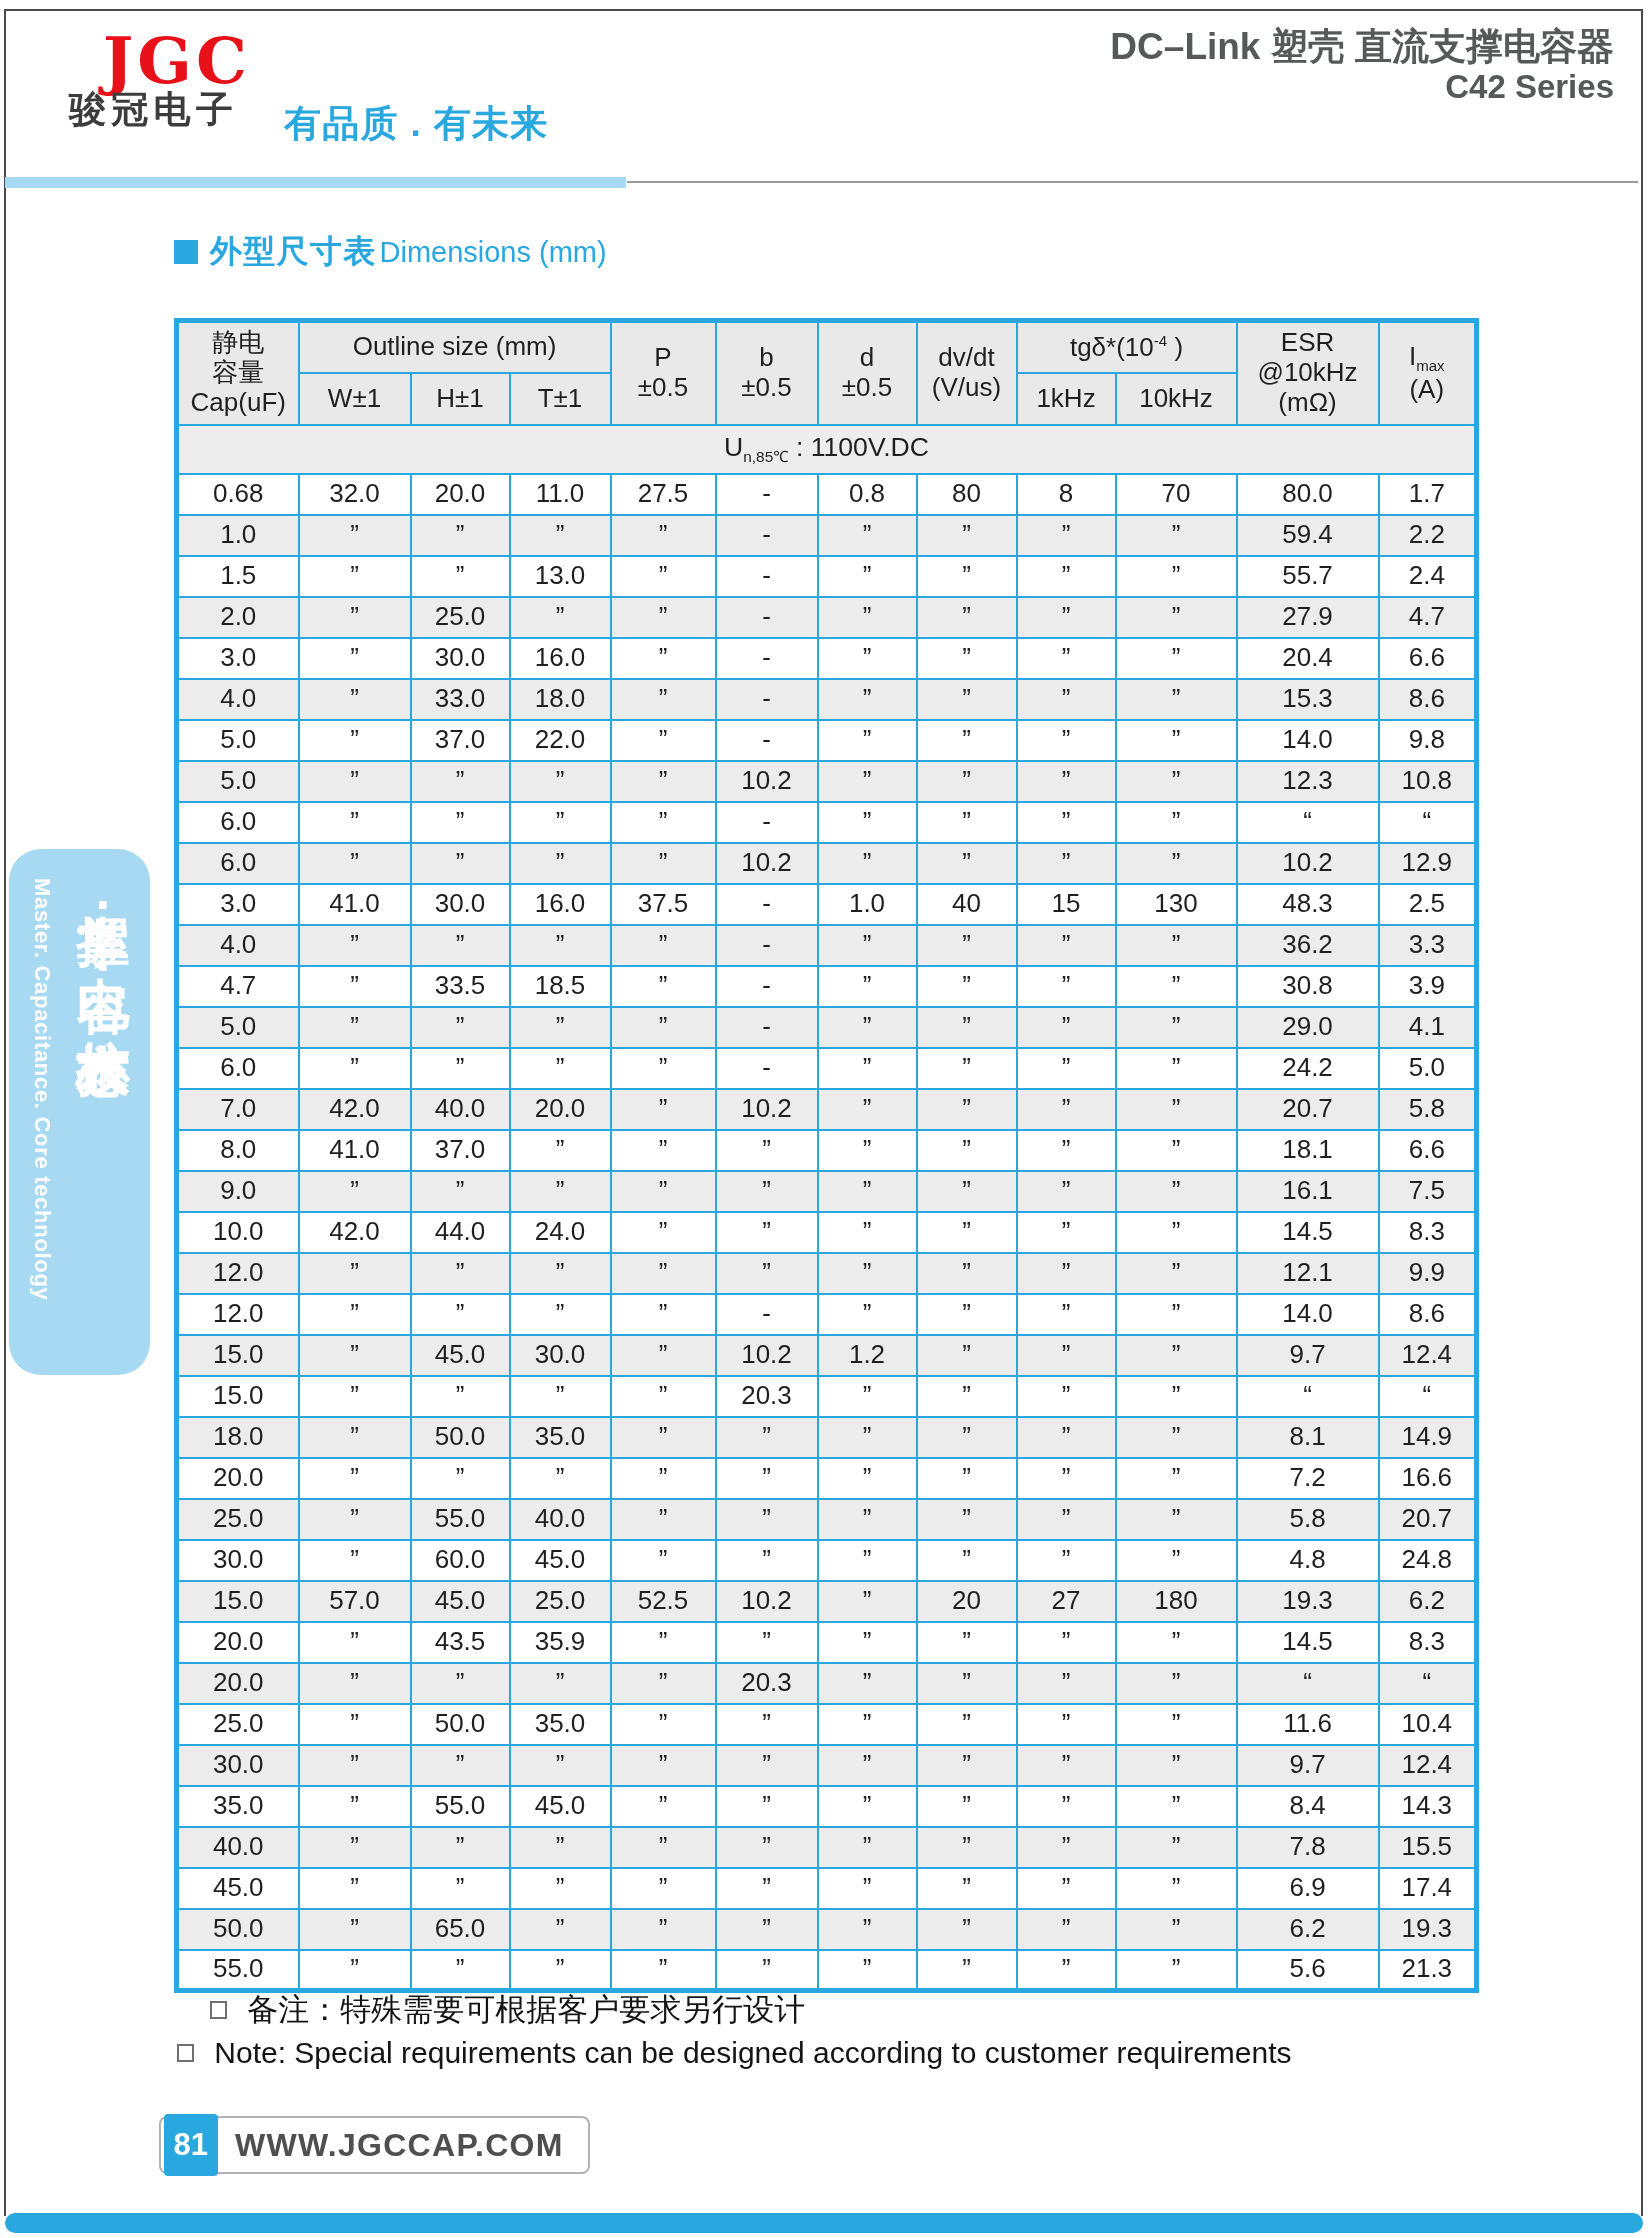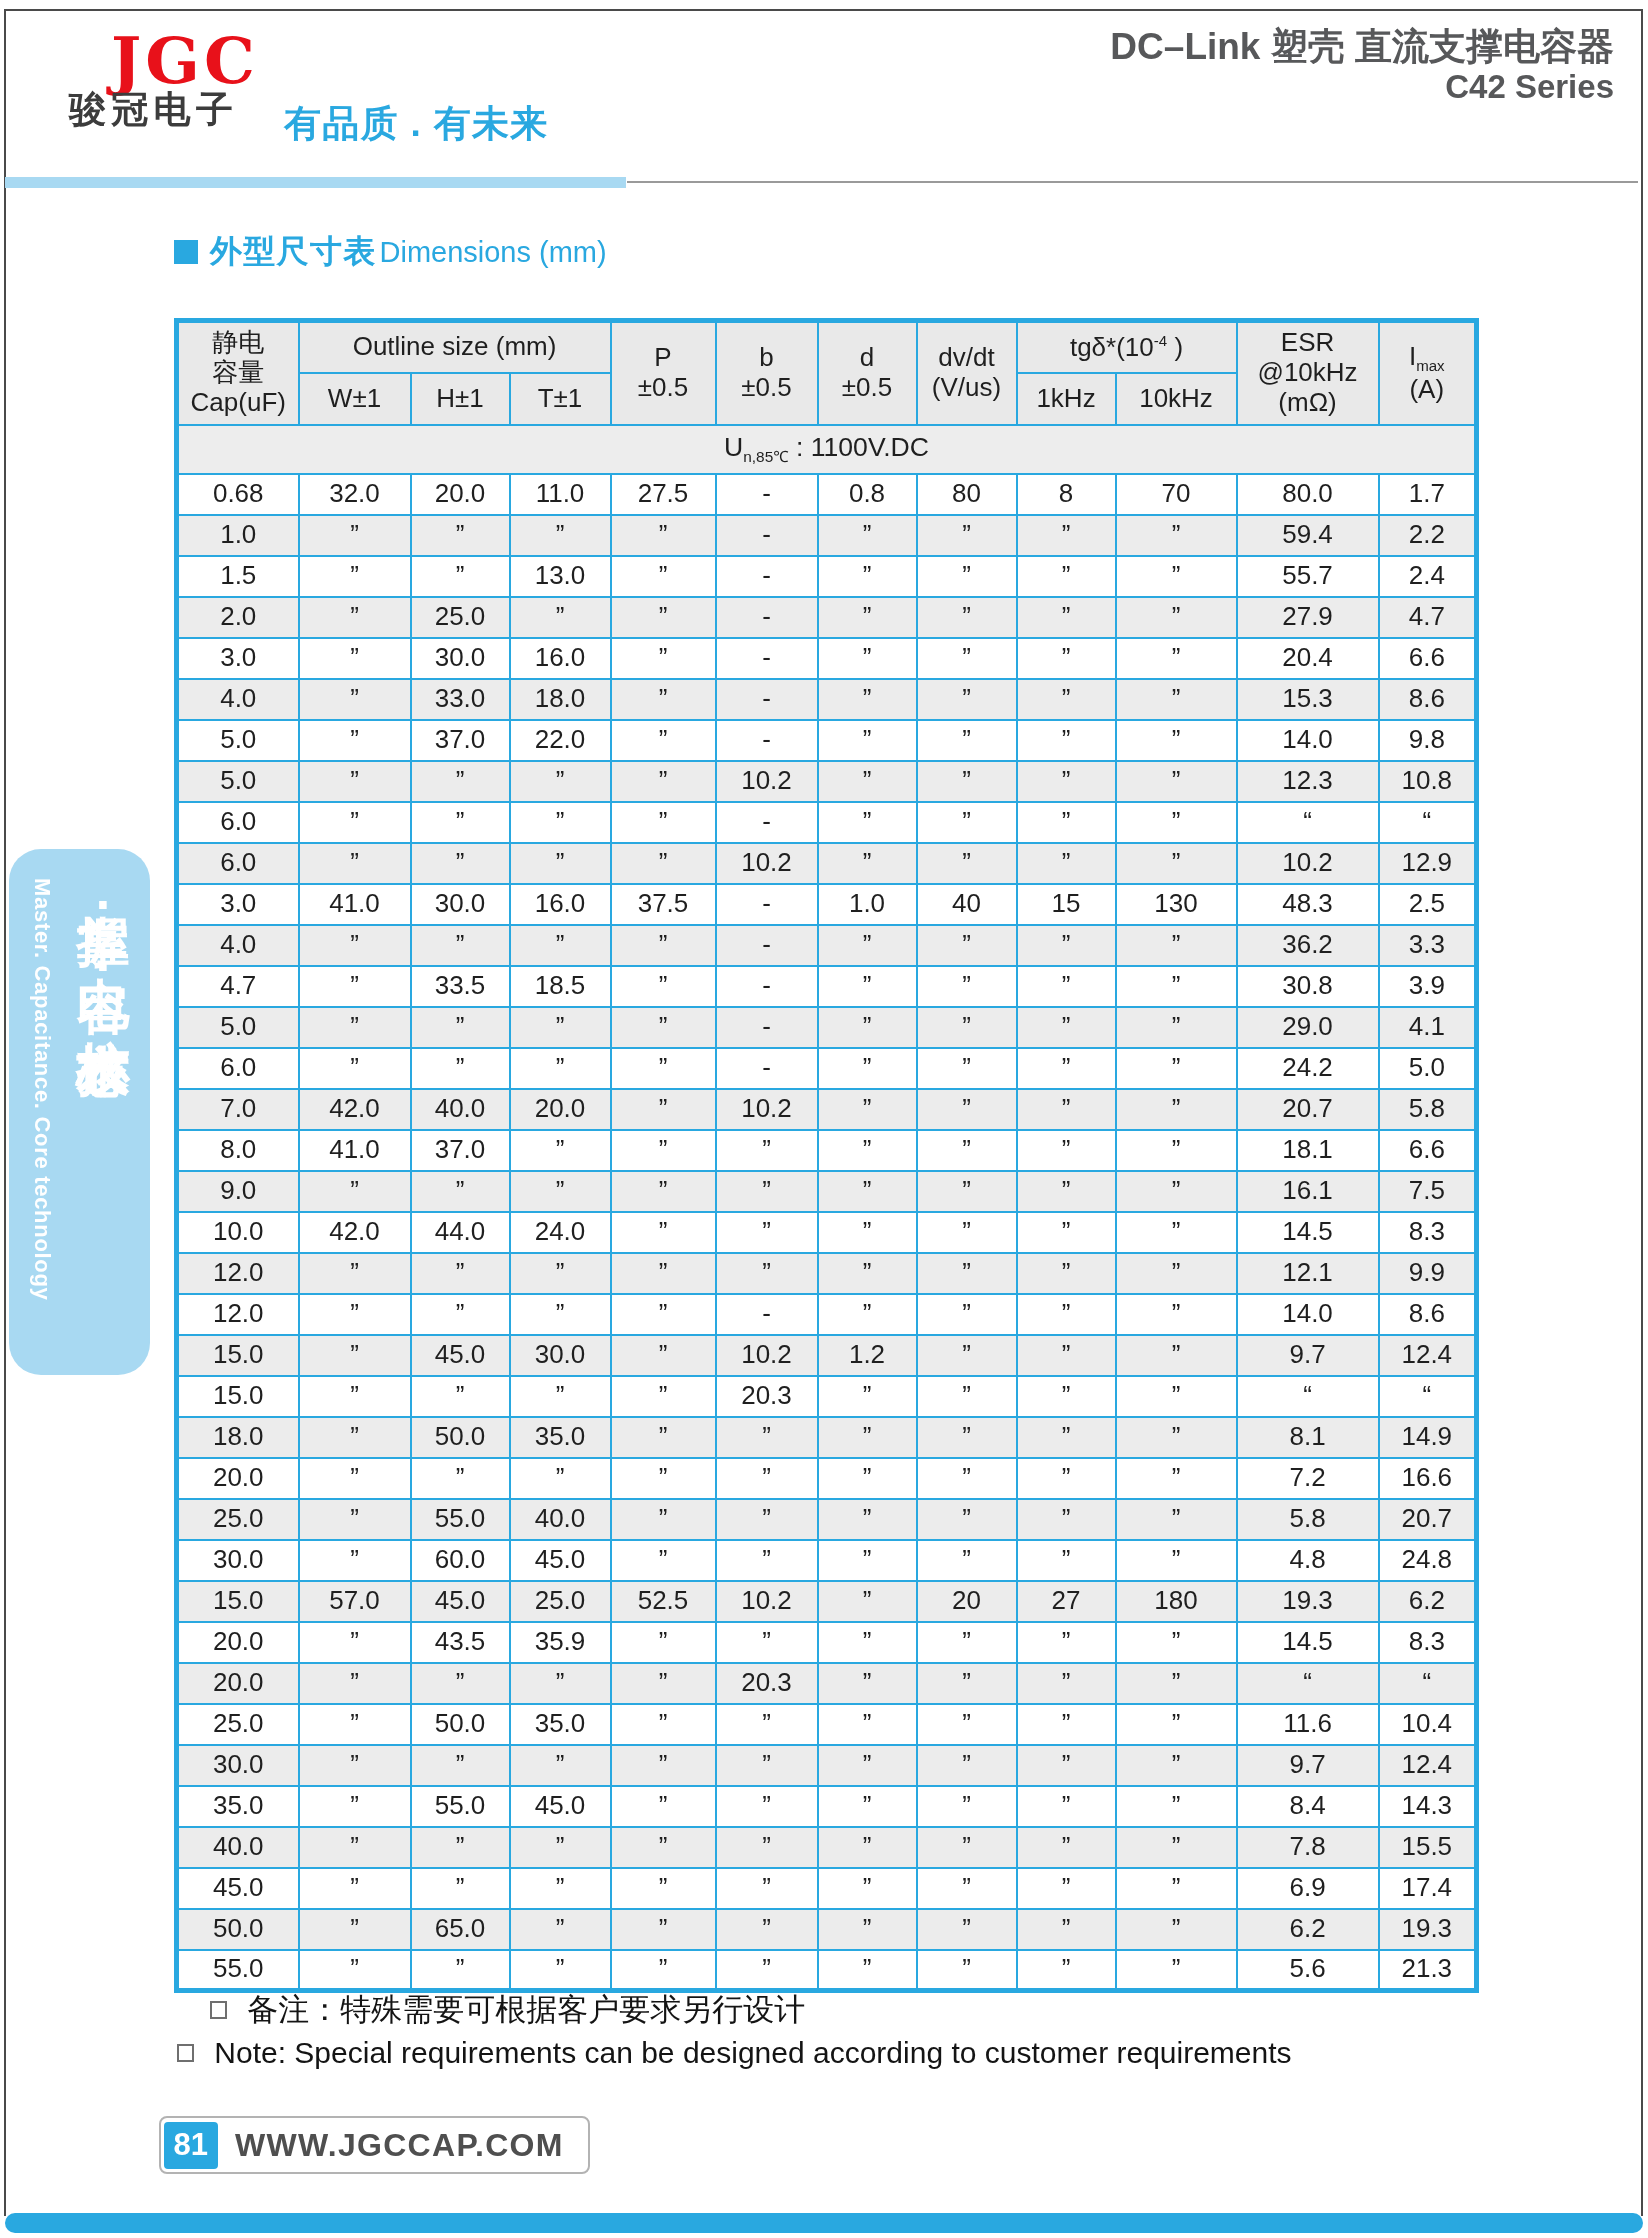--- a/index.html
+++ b/index.html
@@ -8,21 +8,21 @@
     font-family:"Liberation Sans", sans-serif; overflow:hidden;
   }
   
   .frame {
     position:absolute; left:4px; top:9.3px; width:1635px; height:2205px;
     border-left:2.7px solid #4a4a4a; border-top:2.7px solid #4a4a4a; border-right:2.7px solid #4a4a4a;
     pointer-events:none;
   }
   
   .brand-logo {
-    position:absolute; left:111px; top:22.6px;
+    position:absolute; left:103px; top:22.6px;
     font-family:"DejaVu Serif", serif; font-weight:bold; font-size:64px;
     color:#e8111a; letter-spacing:4px;
   }
   .brand-company {
     position:absolute; left:69px; top:85px;
     font-weight:bold; font-size:37px; color:#3c3c3c; letter-spacing:5.3px;
   }
   .brand-slogan {
     position:absolute; left:284px; top:92px;
     font-weight:bold; font-size:37px; color:#29a8e0; letter-spacing:1.3px;margin-top:7px;
@@ -80,21 +80,21 @@
   .bullet {
     width:13.3px; height:13.3px; border:2px solid #6f6f6f; margin-right:20px; flex:none;
   }
   
   .footer-box {
     position:absolute; left:159px; top:2116px; width:427px; height:54px;
     border:2px solid #b3b3b3; border-radius:8px; background:#ffffff;
     display:flex; align-items:center;
   }
   .page-num {
-    width:54px; height:47px; background:#29a8e0; border-radius:4px; margin-left:2.7px;
+    width:54px; height:62px; background:#29a8e0; border-radius:4px; margin-left:2.7px;
     color:#ffffff; font-size:31px; font-weight:bold;
     display:flex; align-items:center; justify-content:center;
   }
   .website { margin-left:17.3px; font-size:32px; font-weight:bold; color:#4f4f4f; letter-spacing:1.3px; }
   .bottom-bar {
     position:absolute; left:5.3px; top:2213px; width:1638px; height:20px;
     background:#29a8e0; border-radius:10px;
   }
 </style>
 </head>

